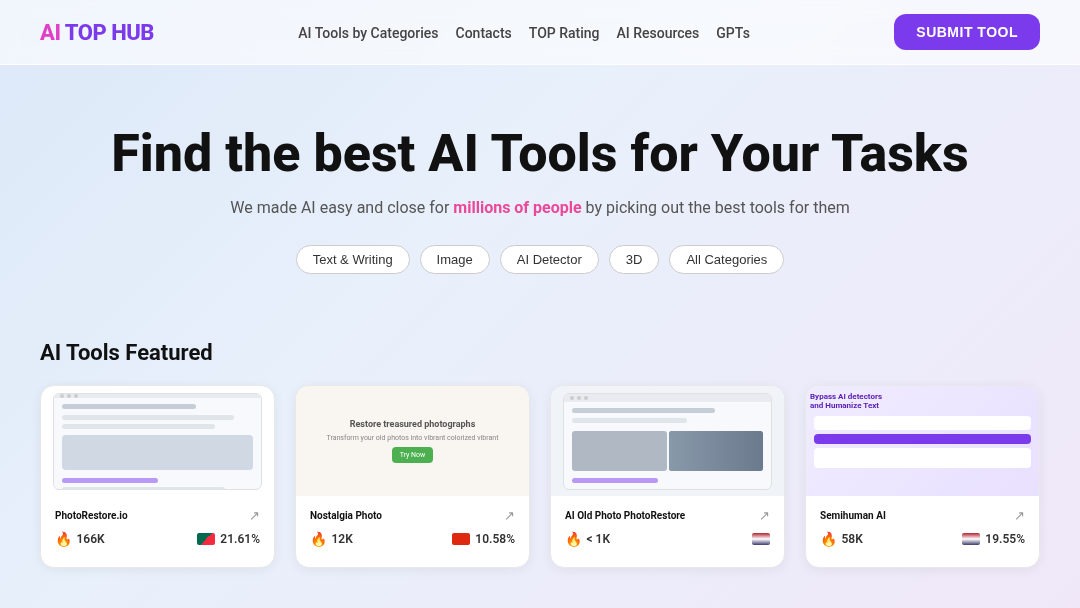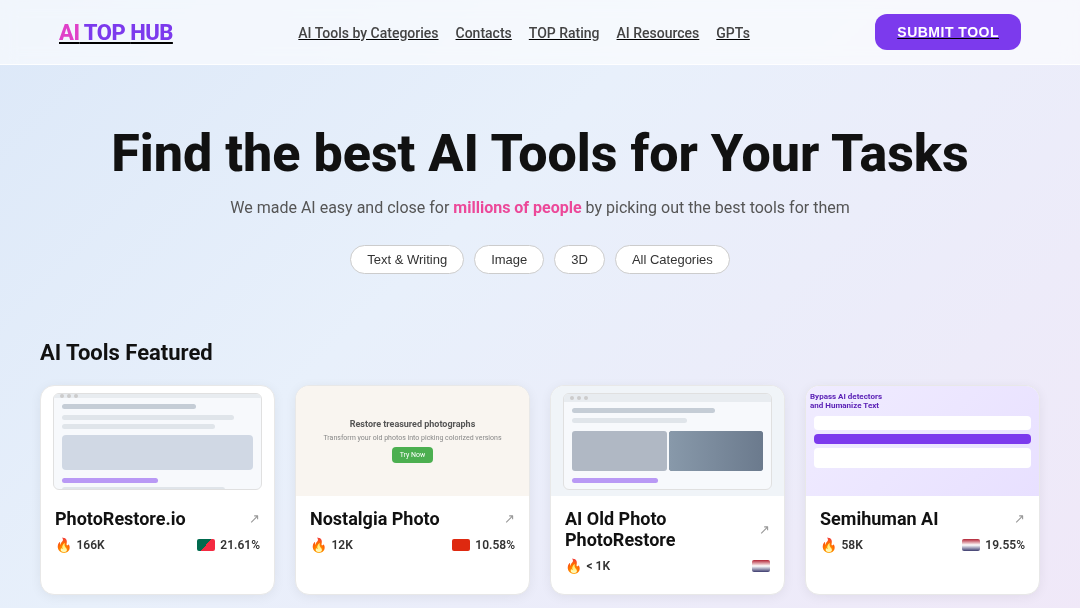--- a/index.html
+++ b/index.html
@@ -8,25 +8,24 @@
       background: linear-gradient(135deg, #dce8f8 0%, #e8f0fb 40%, #f0e8f8 100%);
       min-height: 608px;
       overflow-x: hidden;
     }
 
     
     nav {
       display: flex;
       align-items: center;
       justify-content: space-between;
-      padding: 14px 59px;
+      padding: 14px 40px;
       background: rgba(255,255,255,0.6);
       backdrop-filter: blur(8px);
       border-bottom: 1px solid rgba(255,255,255,0.8);
-      text-decoration: underline;
     }
     .logo {
       font-size: 22px;
       font-weight: 800;
       letter-spacing: -0.5px;
     }
     .logo-ai { color: #e040c8; }
     .logo-top { color: #7c3aed; }
     .logo-hub { color: #7c3aed; }
     .nav-links {
@@ -189,21 +188,21 @@
     }
 
     .card-body { padding: 12px 14px; }
     .card-title-row {
       display: flex;
       align-items: center;
       justify-content: space-between;
       margin-bottom: 8px;
     }
     .card-title {
-      font-size: 18px;
+      font-size: 10px;
       font-weight: 700;
       color: #111;
     }
     .card-ext-icon {
       color: #999;
       font-size: 13px;
     }
     .card-stats {
       display: flex;
       align-items: center;
@@ -286,20 +285,21 @@
 </nav>
 
 <section class="hero">
   <h1>Find the best AI Tools for Your Tasks</h1>
   <p>
     <span>We made AI easy and close for </span><strong>millions of people</strong><span> by picking out the best tools for them</span>
   </p>
   <div class="tags">
     <button class="tag">Text &amp; Writing</button>
     <button class="tag">Image</button>
+    <button class="tag">AI Detector</button>
     <button class="tag">3D</button>
     <button class="tag">All Categories</button>
   </div>
 </section>
 
 <section class="featured">
   <h2 class="featured-title">AI Tools Featured</h2>
   <div class="cards-grid">
 
     <div class="card">
@@ -338,21 +338,21 @@
           </div>
         </div>
 
       </div>
     </div>
 
     <div class="card">
       <div class="card-img">
         <div class="card-img-inner nostalgia-mock">
           <div class="nm-title">Restore treasured photographs</div>
-          <div class="nm-sub">Transform your old photos into picking colorized versions</div>
+          <div class="nm-sub">Transform your old photos into vibrant colorized vibrant</div>
           <div class="nm-btn">Try Now</div>
         </div>
       </div>
       <div class="card-body">
         <div class="card-title-row">
           <span class="card-title">Nostalgia Photo</span>
           <span class="card-ext-icon">↗</span>
         </div>
         <div class="card-stats">
           <div class="stat-left">

